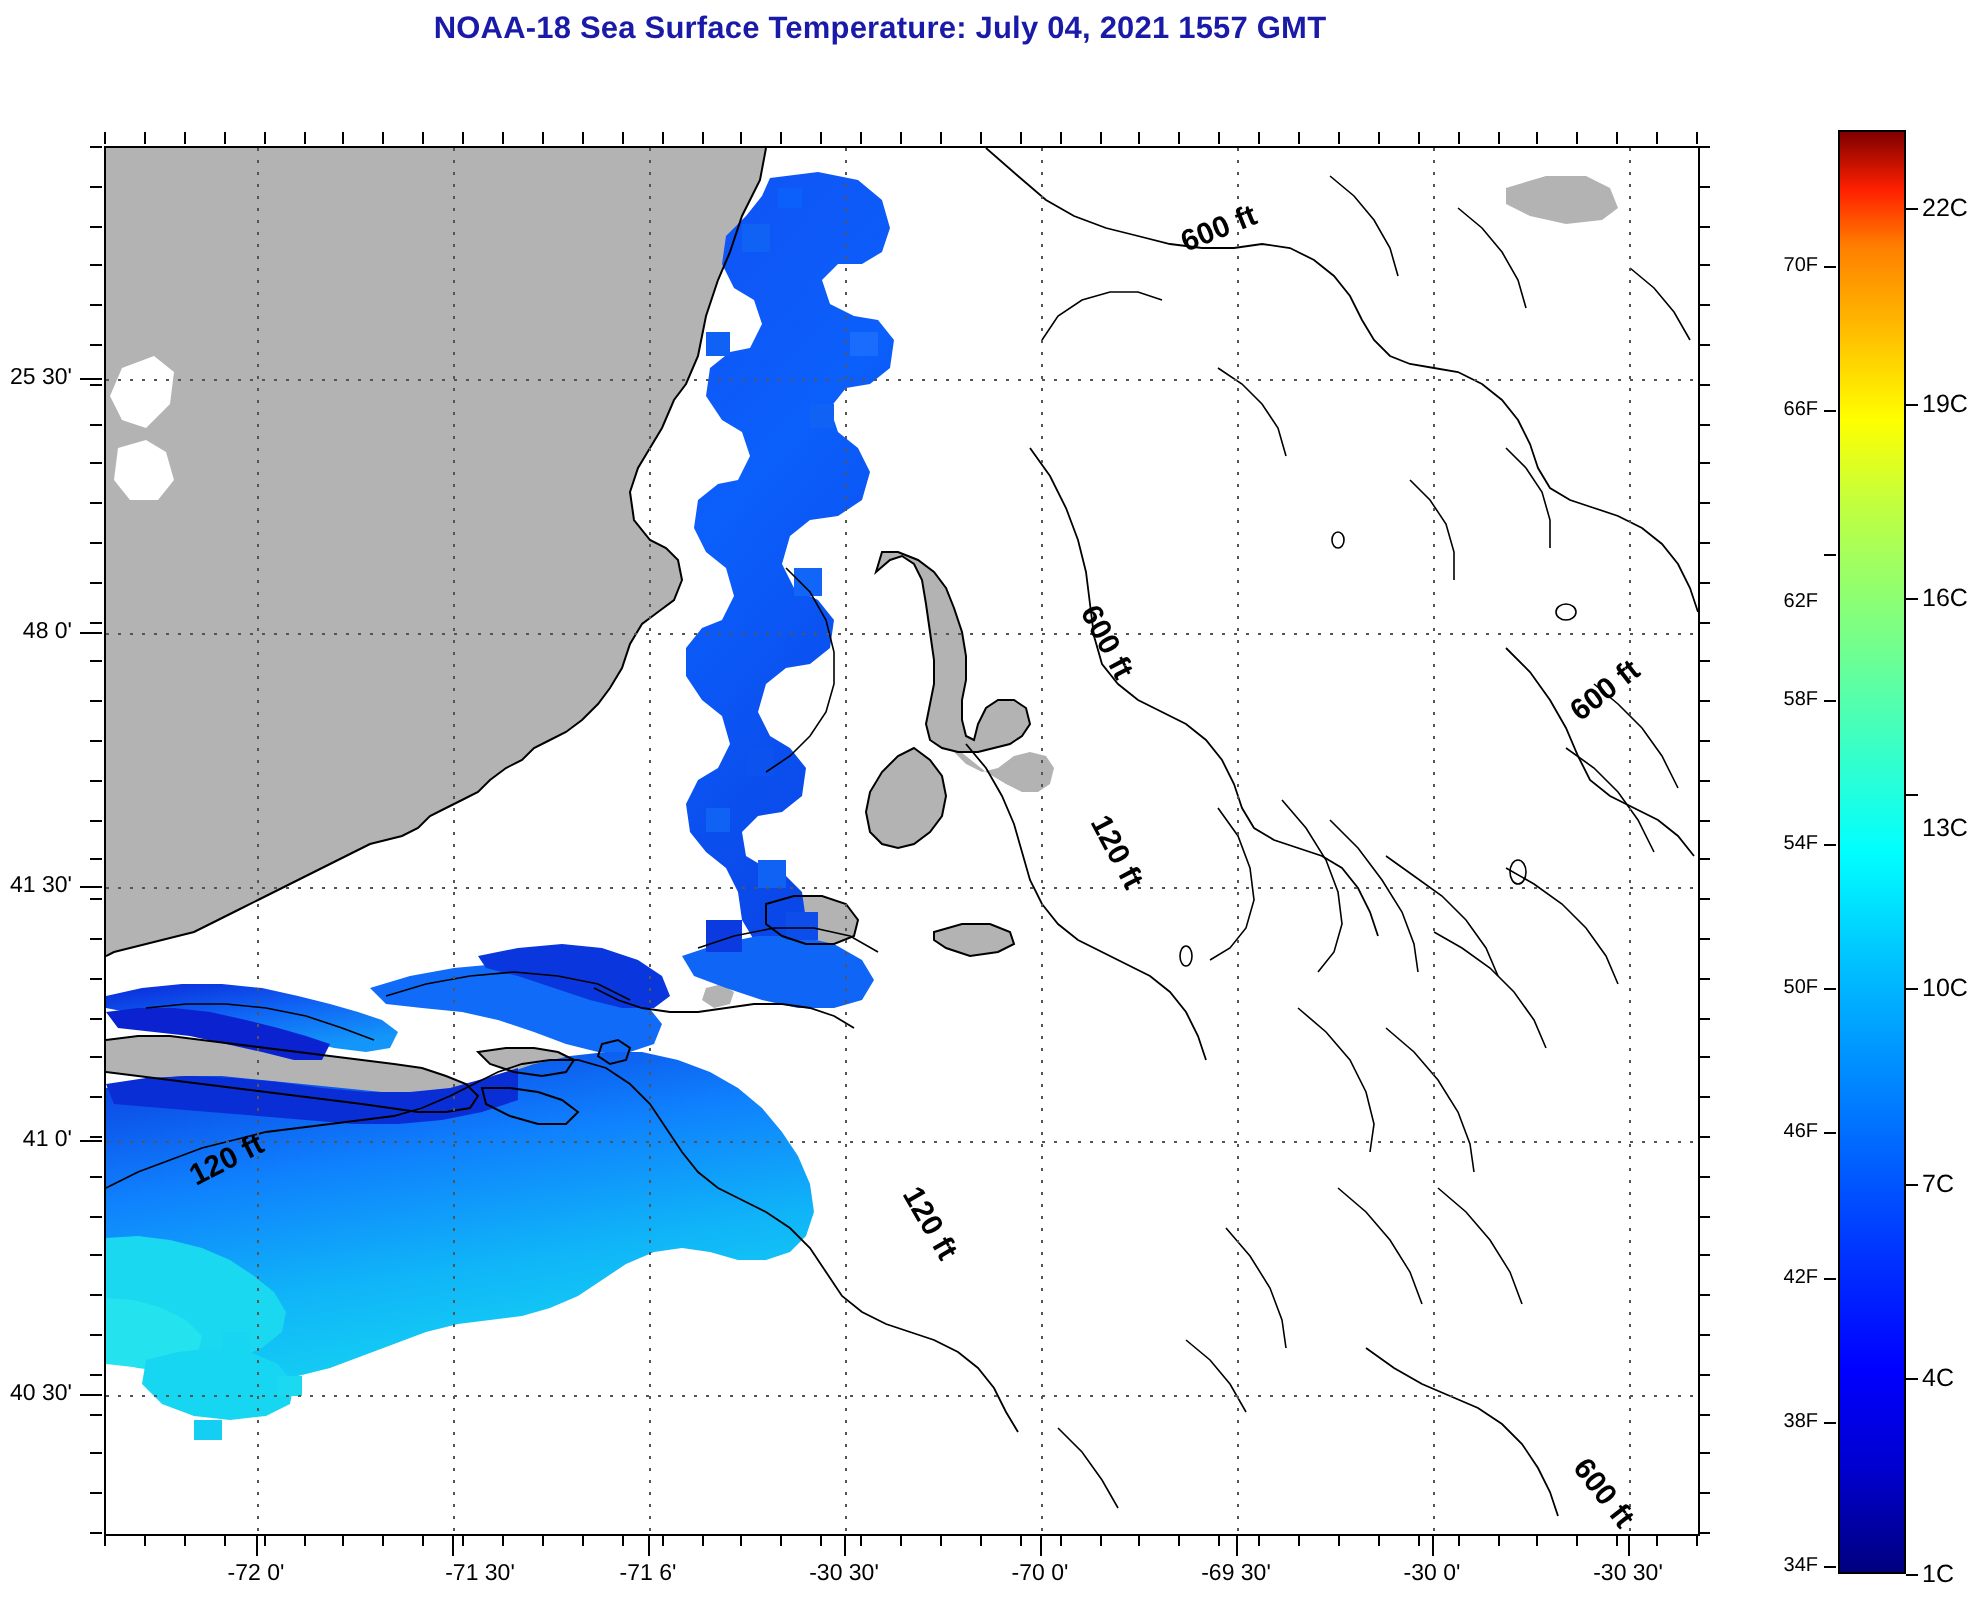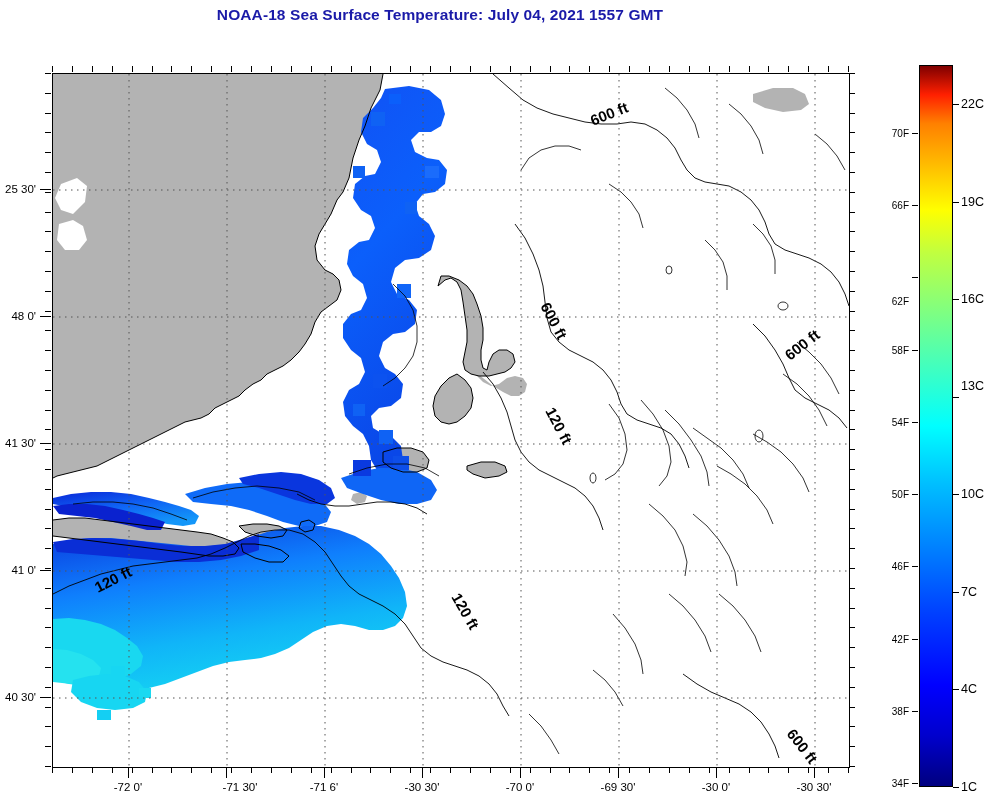--- a/index.html
+++ b/index.html
@@ -561,21 +561,21 @@
   <div id="colorbar" style="background: linear-gradient(to top, rgb(0, 0, 127) 0%, rgb(0, 0, 205) 7%, rgb(0, 0, 255) 14%, rgb(0, 64, 255) 24%, rgb(0, 128, 255) 33%, rgb(0, 191, 255) 42%, rgb(0, 255, 255) 50%, rgb(64, 255, 192) 58%, rgb(128, 255, 128) 66%, rgb(192, 255, 64) 74%, rgb(255, 255, 0) 80%, rgb(255, 191, 0) 86%, rgb(255, 128, 0) 92%, rgb(255, 32, 0) 96%, rgb(127, 0, 0) 100%);"></div>
 </div>
 <div id="colorbar-labels">
     <div class="cb-tick" style="left: 953px; top: 104.027px; width: 6px;"></div>
     <div class="cb-lab-c" style="left: 961px; top: 104.027px;">22C</div>
     <div class="cb-tick" style="left: 953px; top: 201.595px; width: 6px;"></div>
     <div class="cb-lab-c" style="left: 961px; top: 201.595px;">19C</div>
     <div class="cb-tick" style="left: 953px; top: 299.162px; width: 6px;"></div>
     <div class="cb-lab-c" style="left: 961px; top: 299.162px;">16C</div>
     <div class="cb-tick" style="left: 953px; top: 396.73px; width: 6px;"></div>
-    <div class="cb-lab-c" style="left: 961px; top: 386px;">13C</div>
+    <div class="cb-lab-c" style="left: 961px; top: 414px;">13C</div>
     <div class="cb-tick" style="left: 953px; top: 494.297px; width: 6px;"></div>
     <div class="cb-lab-c" style="left: 961px; top: 494.297px;">10C</div>
     <div class="cb-tick" style="left: 953px; top: 591.865px; width: 6px;"></div>
     <div class="cb-lab-c" style="left: 961px; top: 591.865px;">7C</div>
     <div class="cb-tick" style="left: 953px; top: 689.432px; width: 6px;"></div>
     <div class="cb-lab-c" style="left: 961px; top: 689.432px;">4C</div>
     <div class="cb-tick" style="left: 953px; top: 787px; width: 6px;"></div>
     <div class="cb-lab-c" style="left: 961px; top: 787px;">1C</div>
     <div class="cb-tick" style="left: 912px; top: 132.972px; width: 6px;"></div>
     <div class="cb-lab-f" style="left: 861px; top: 132.972px; width: 48px;">70F</div>

